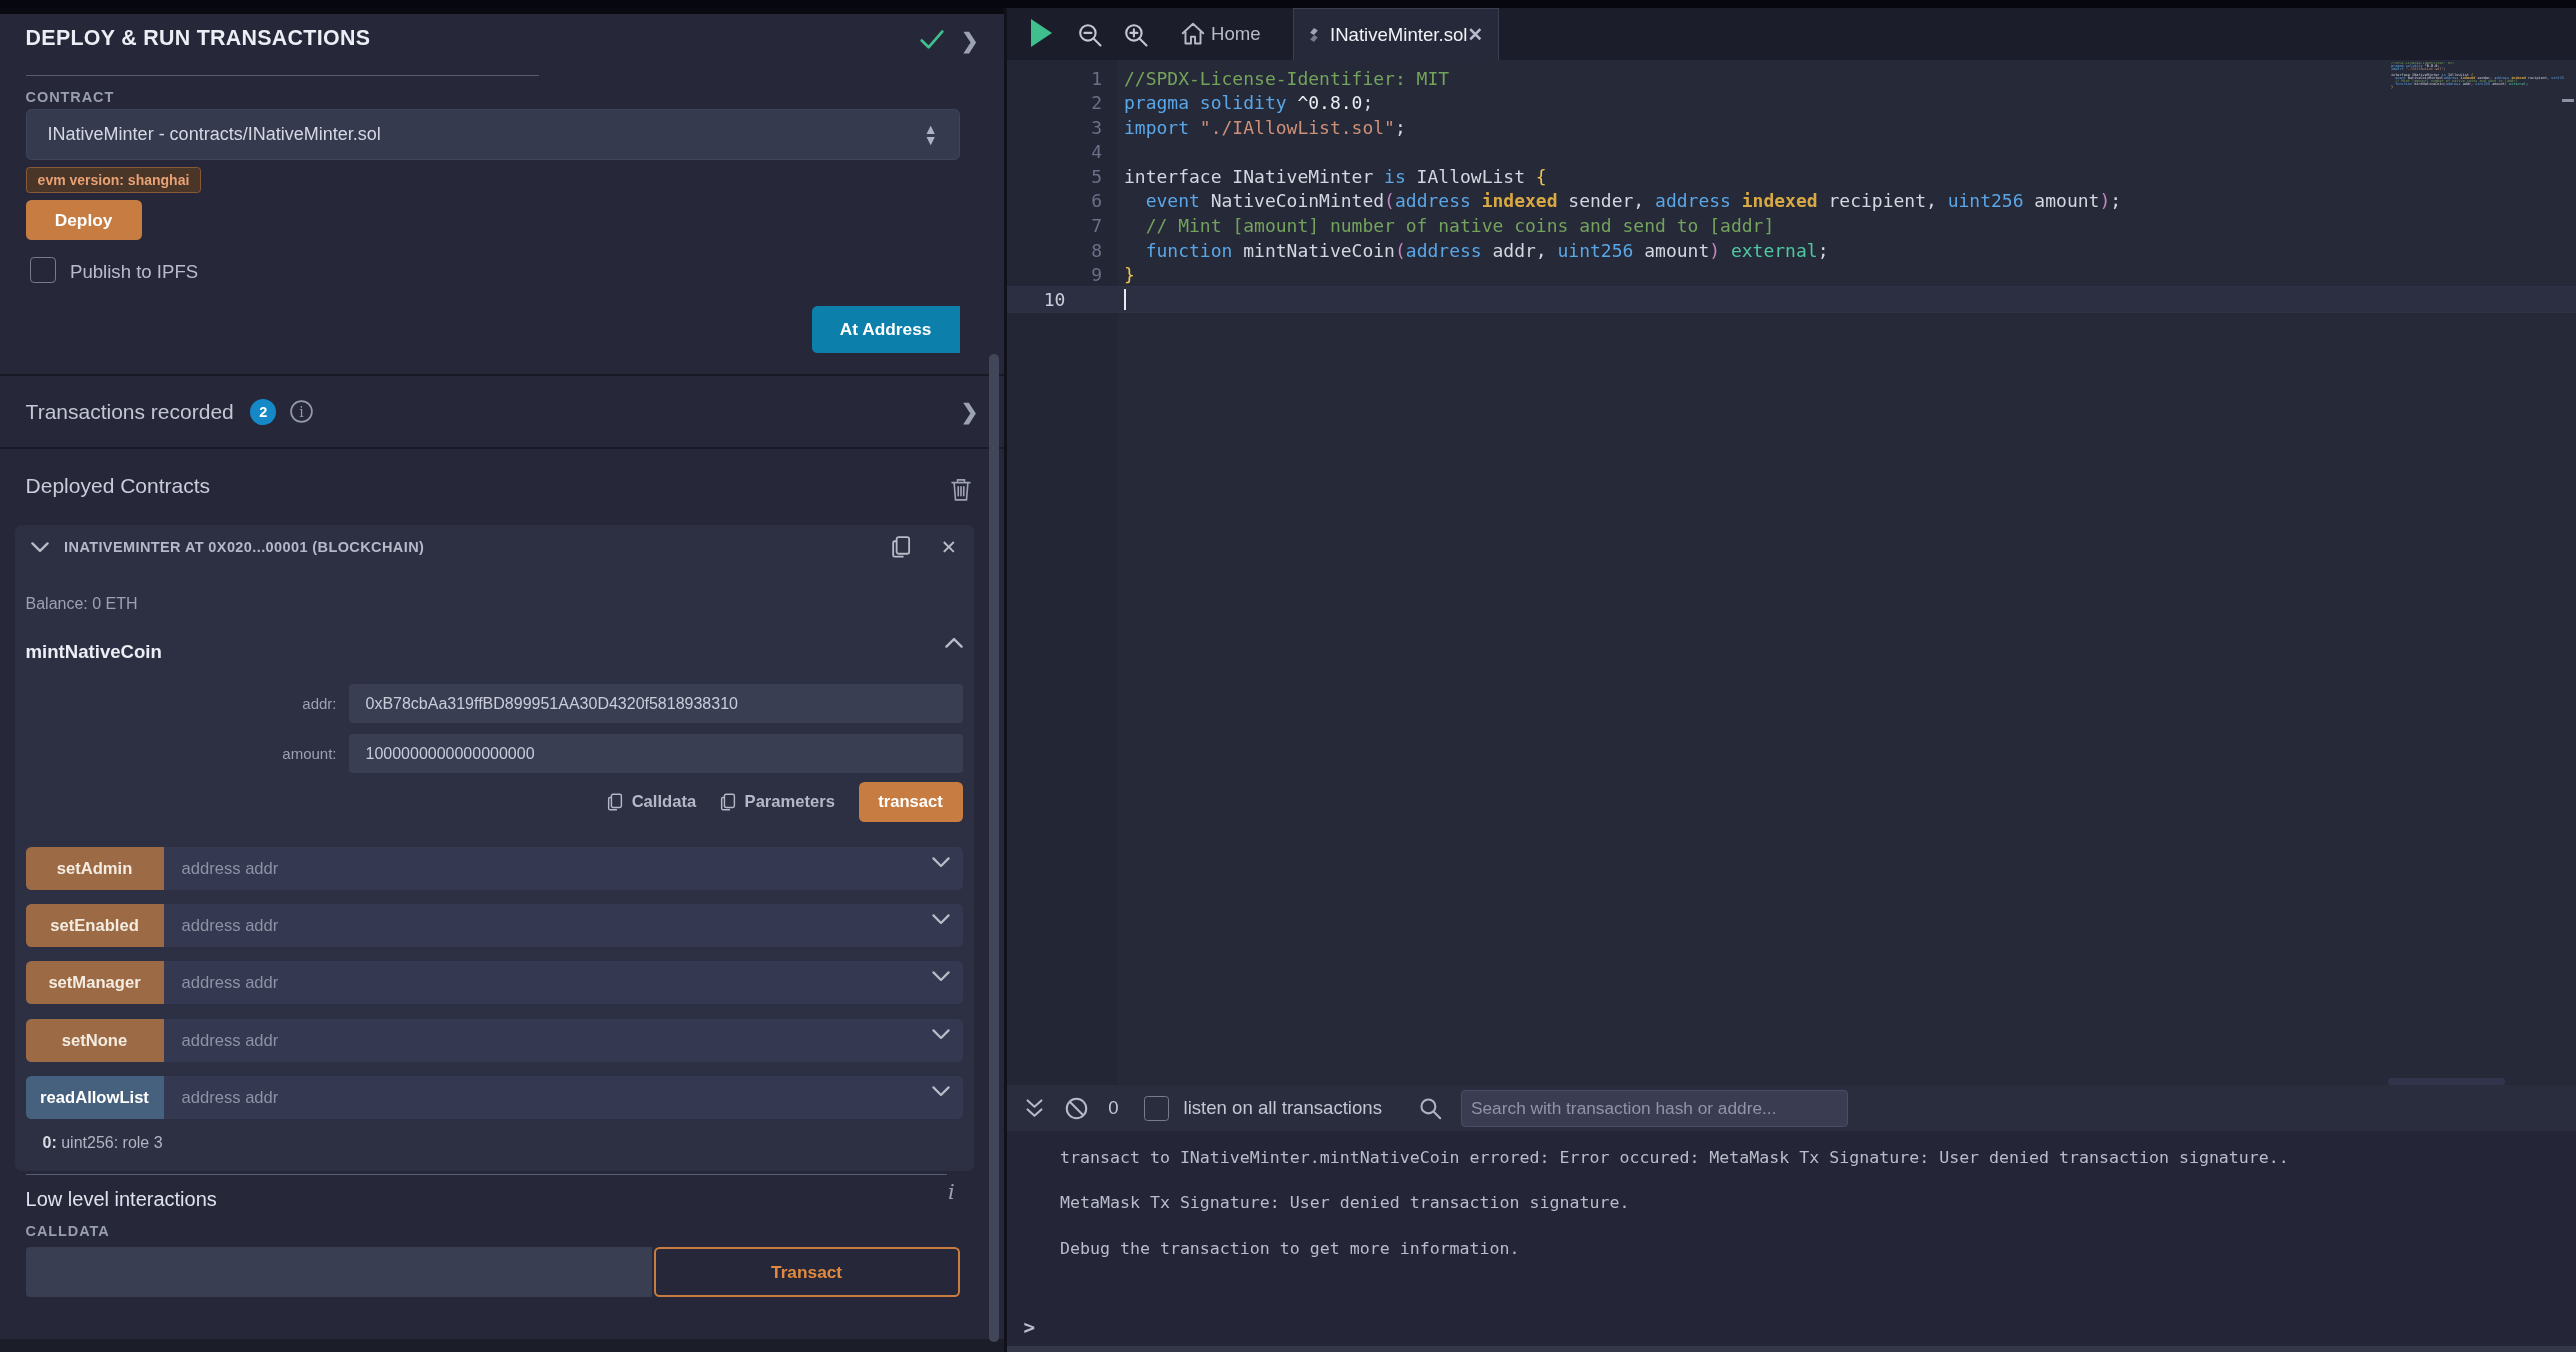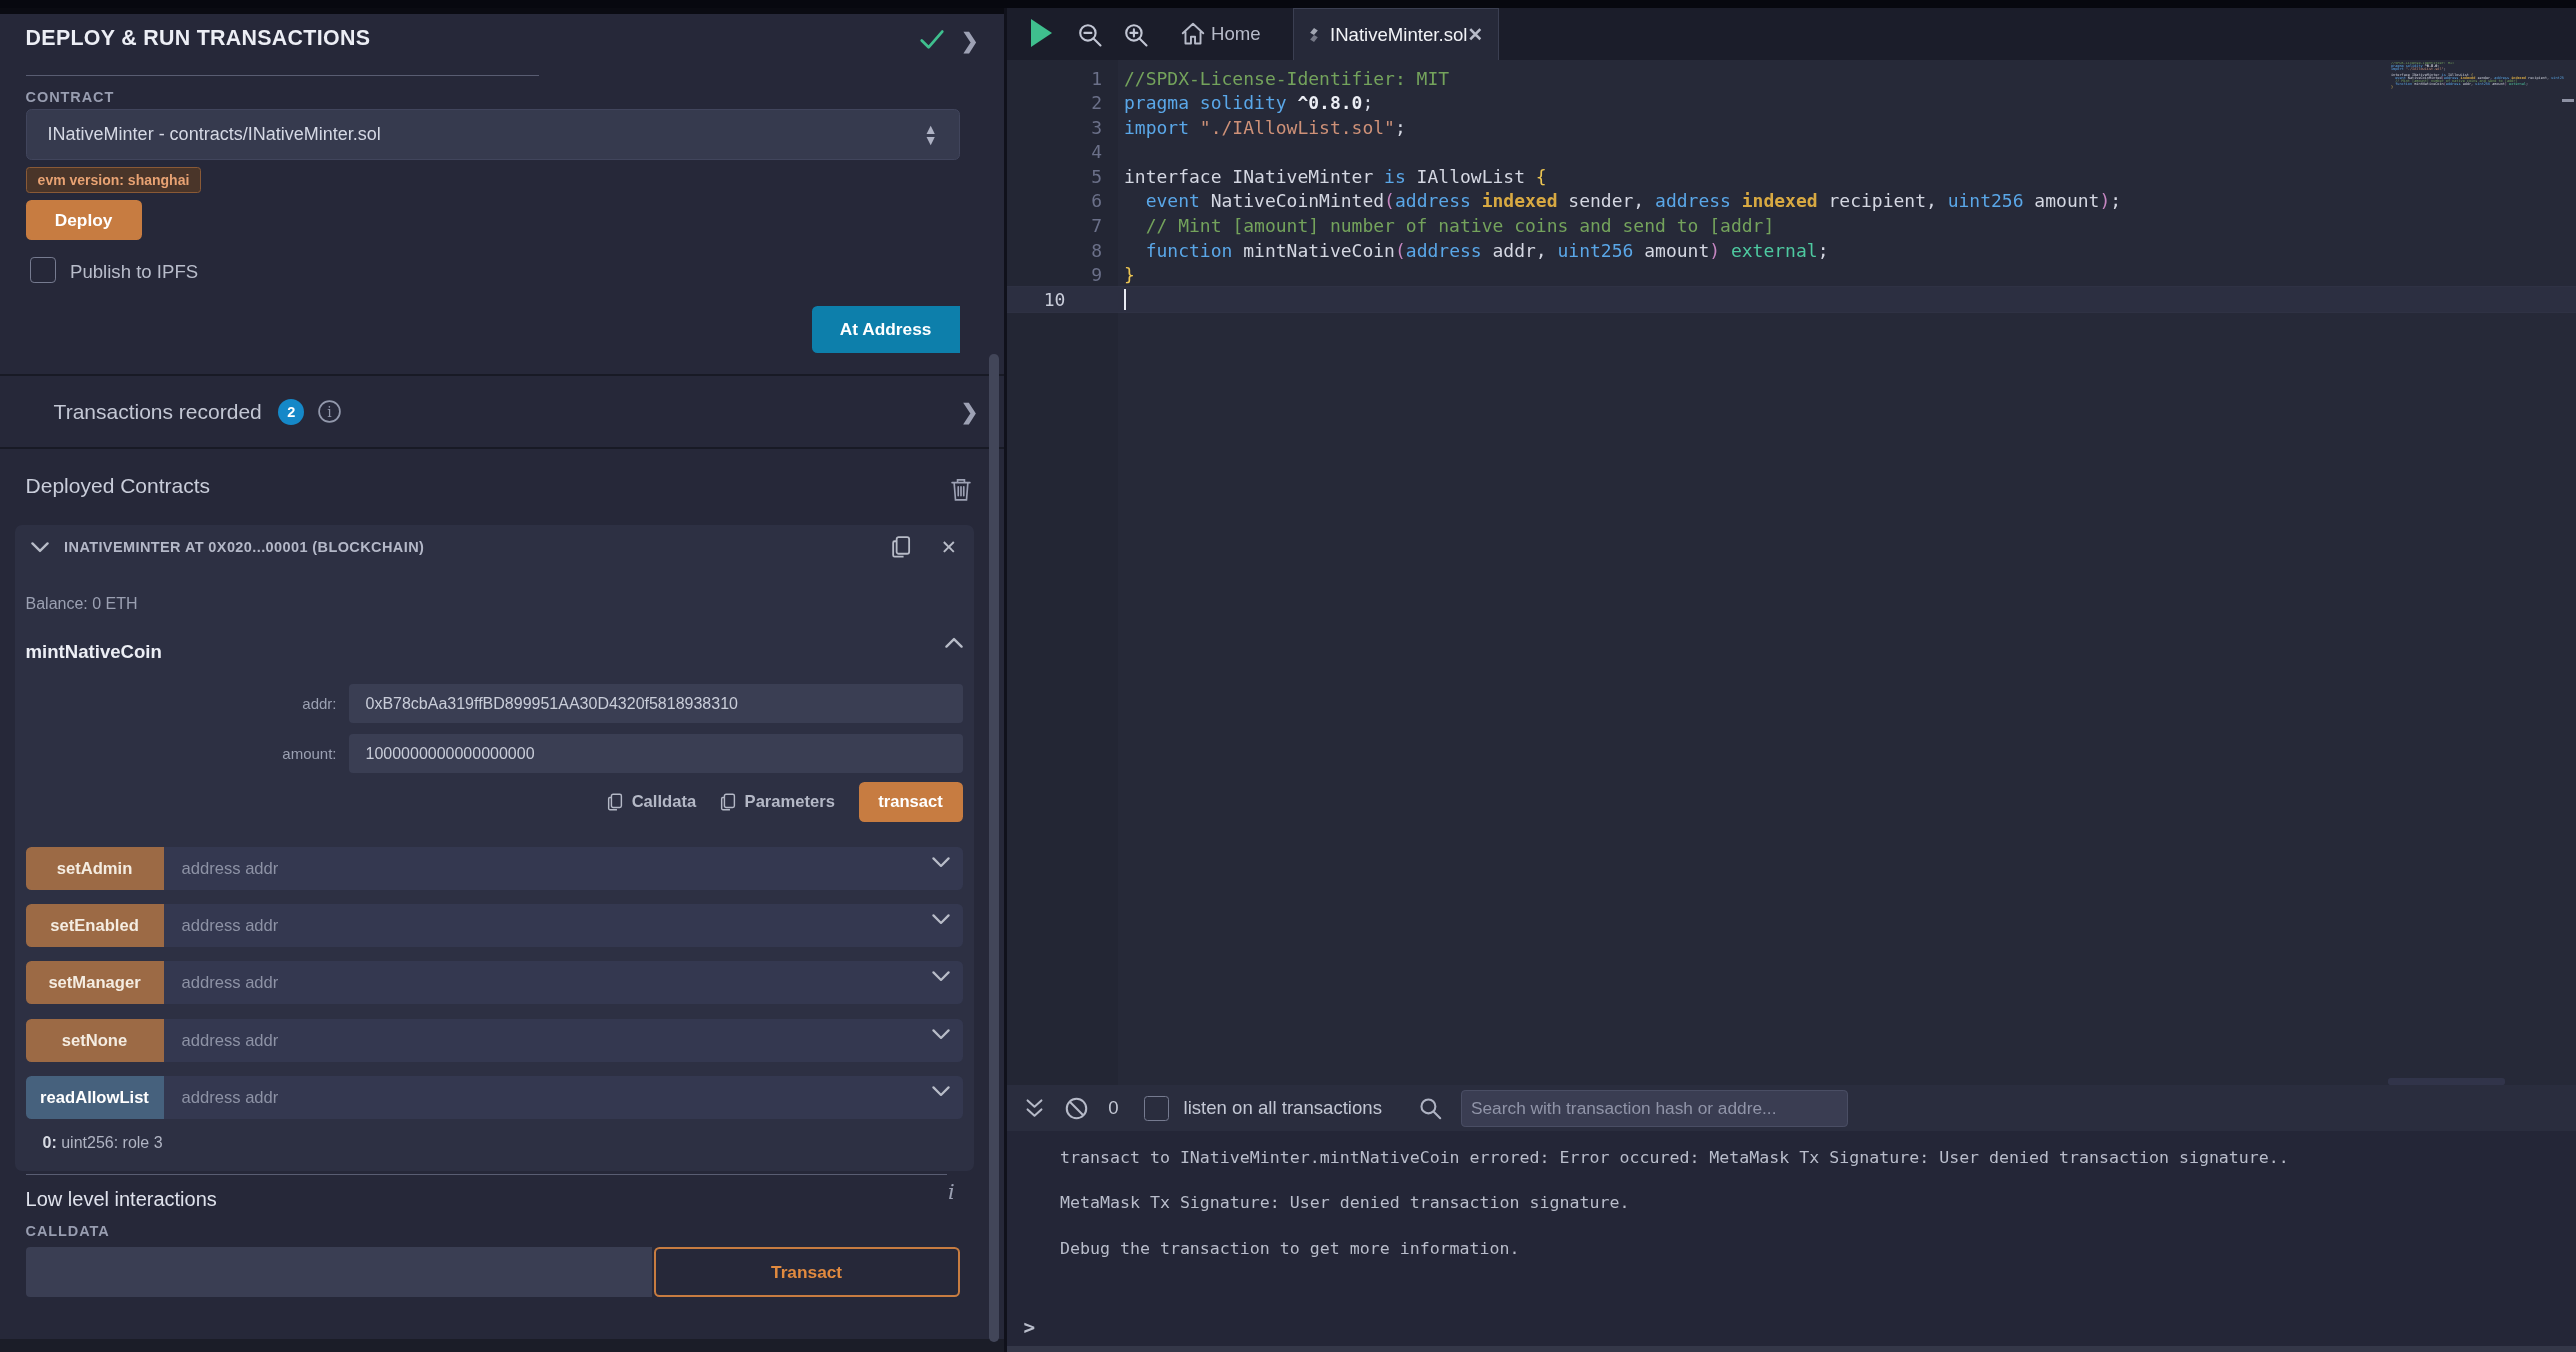--- a/index.html
+++ b/index.html
@@ -39,21 +39,21 @@
   .ataddr-row { left:25.6px; top:292px; width:934px; height:47px; display:flex;justify-content:flex-end; }
   .btn-ataddr { width:148px; height:47px; background:#0d7fab; color:#fff; font-size:17.3px; font-weight:700;
                 border-radius:5.5px 0 0 5.5px; }
   .ataddr-input { flex:1; height:47px; background:#393d52; border:none; outline:none; border-radius:0 5.5px 5.5px 0;
                   color:#ccd0dd; font-size:16.6px; padding:0 18px; font-family:"Liberation Sans",sans-serif; }
 
   .divider { left:0; width:1004px; height:2.1px; background:#181a25; }
   .div1 { top:360px; } .div2 { top:433px; }
 
   .tx-row { left:0; top:362px; width:1004px; height:71px; display:flex; align-items:center; padding:0 25.6px; }
-  .tx-title { font-size:21px; color:#c3c7d4;margin-left:28px; }
+  .tx-title { font-size:21px; color:#c3c7d4; }
   .tx-badge { width:26px; height:26px; border-radius:50%; background:#1588c8; color:#fff; font-size:14.5px; font-weight:700;
               display:flex; align-items:center; justify-content:center; margin-left:16.6px; }
   .tx-info { margin-left:12.4px; }
   .tx-chev { margin-left:auto; }
 
   .deployed-title { left:25.6px; top:460px; font-size:21px; color:#c9cdda; }
   .icon-trash { left:950px; top:463px; }
 
   
   .card { left:14.5px; top:511px; width:959px; height:646px; background:#2d3043; border-radius:7px; }
@@ -117,21 +117,21 @@
   .code { left:0; top:52px; width:1569px; height:1025px; background:#262938; overflow:hidden; }
   .gutter-bg { left:0; top:0; width:111px; height:1025px; background:#232634; }
   .code-line { position:absolute; left:0; width:1569px; height:25px; line-height:25px;
                font-family:"DejaVu Sans Mono",monospace; font-size:18px; white-space:pre; }
   .code-line .lno { position:absolute; left:0; top:0; width:95px; text-align:right; color:#6b7089; }
   .code-line .src { position:absolute; left:117px; top:0; }
   .code-line.cur { background:#2c2f41; box-shadow:0 0.7px 0 #34374a, 0 -0.7px 0 #34374a; }
   .code-line.cur .lno { color:#c9cdda;text-align:center; }
   .cursor { left:117px; width:2.1px; height:21px; background:#e8eaf2; }
   .tk-cm { color:#74a35c; } .tk-kw { color:#5aa7e8; } .tk-str { color:#ce9178; }
-  .tk-num { color:#eceef5; font-weight:700; } .tk-idx { color:#d8a942; font-weight:700; }
+  .tk-num { color:#eceef5; font-weight:400; } .tk-idx { color:#d8a942; font-weight:700; }
   .tk-br { color:#ecc552; } .tk-pr { color:#c586c0; } .tk-ext { color:#4ec9a0; } .tk-pl { color:#d4d7e2; }
   .minimap { left:1384px; top:1.4px; width:173px; height:83px; overflow:hidden;
              font-family:"DejaVu Sans Mono",monospace; font-size:3.5px; line-height:3px; white-space:pre; opacity:.95; }
   .ruler-dash { left:1555px; top:39px; width:11.7px; height:2.8px; background:#8d91a3; }
   .hscroll { left:1381px; top:1018px; width:117px; height:7px; background:#31344a; border-radius:2.8px; }
 
   
   .term-toolbar { left:0; top:1077px; width:1569px; height:46px; background:#2a2d3e; display:flex; align-items:center; }
   .tt-ic { color:#b6bac8; }
   .tt-count { font-size:18.6px; color:#c3c7d4; margin-left:19.3px; }

